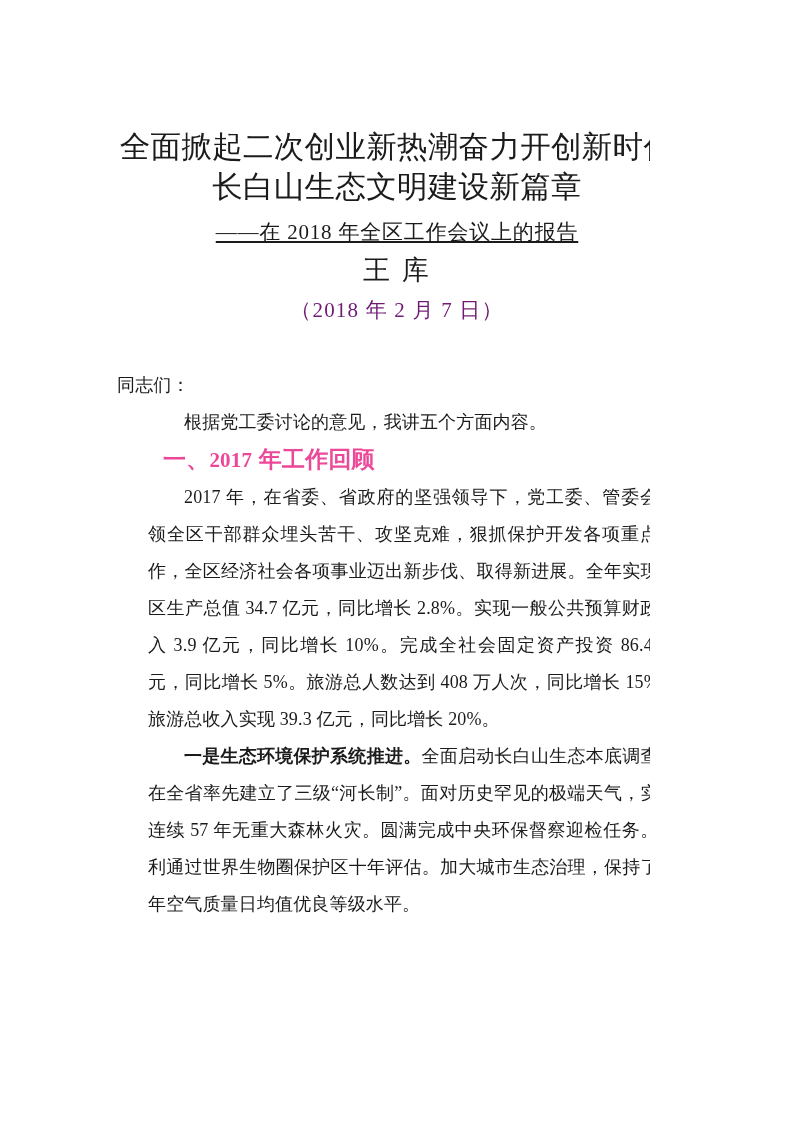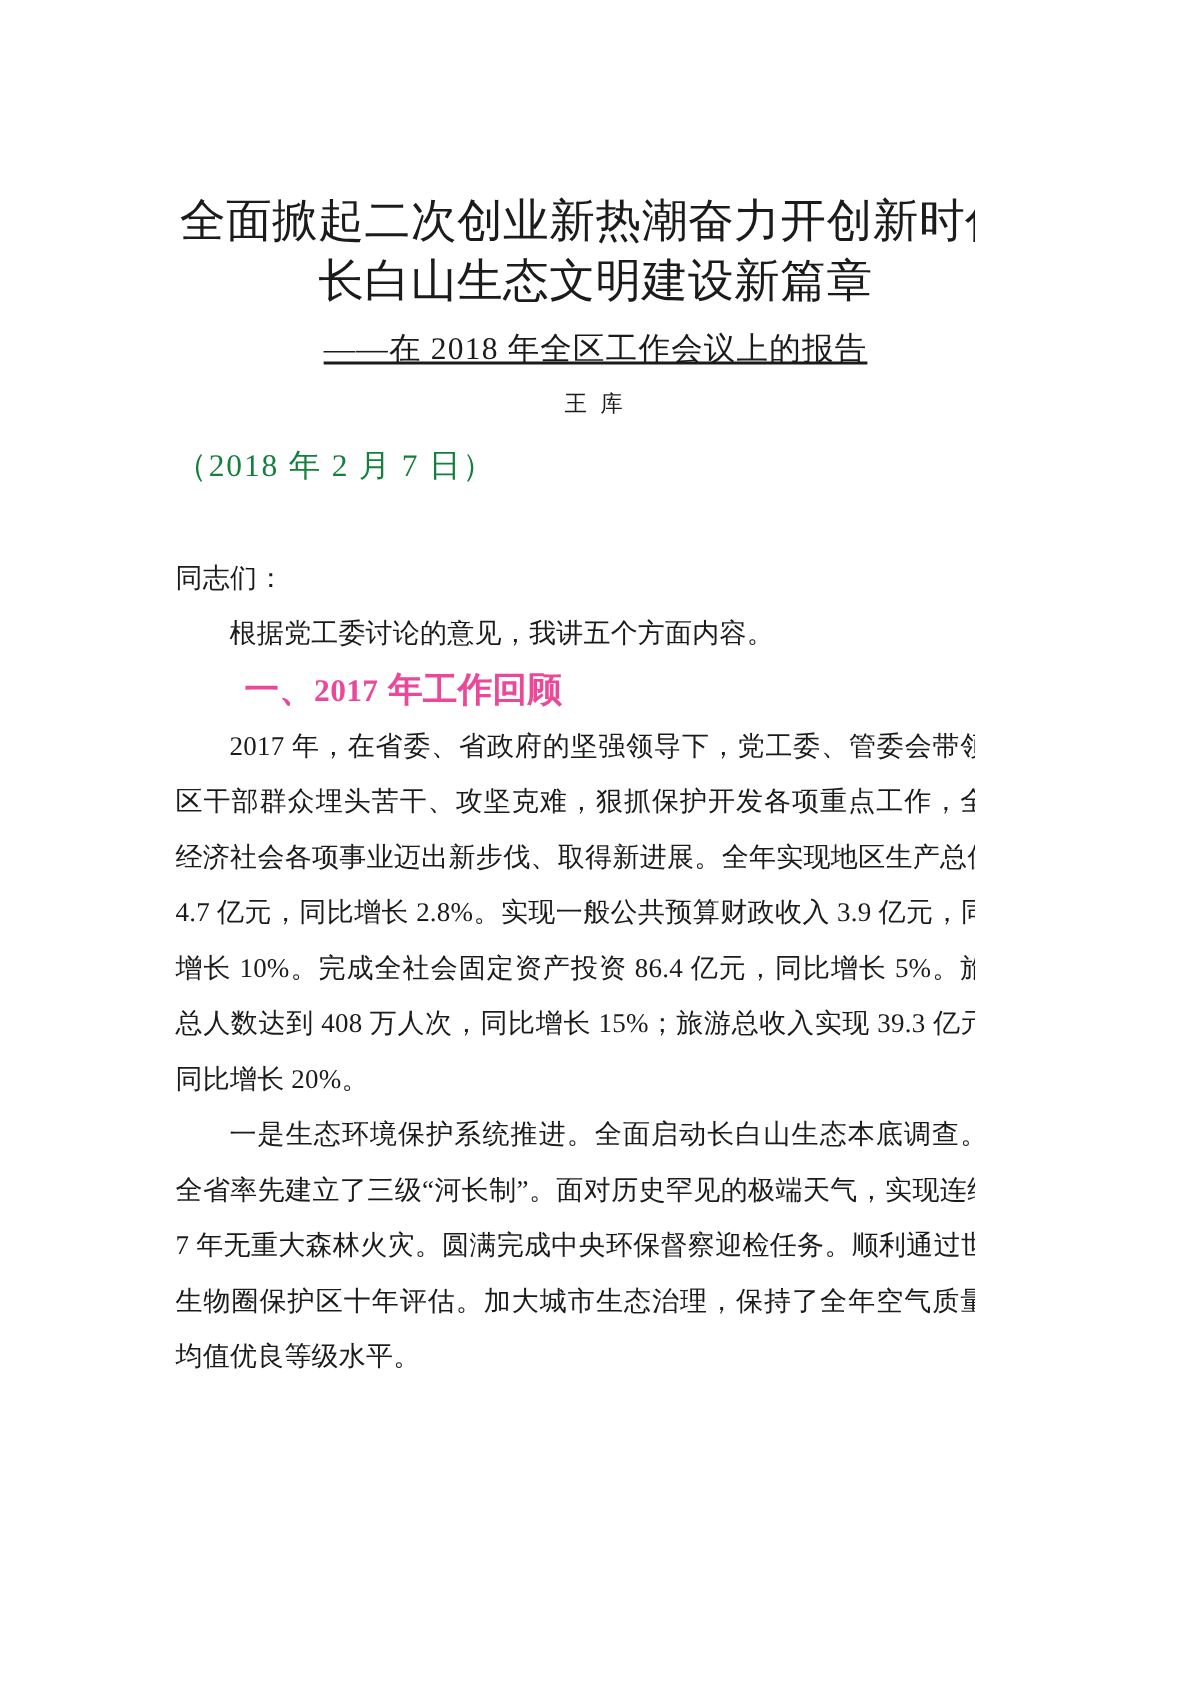--- a/index.html
+++ b/index.html
@@ -49,35 +49,35 @@
     padding: 0;
   }
 
   .subtitle-source {
     padding-top: 9px;
     text-decoration: underline;
   }
 
   .author-line {
     font-family: "Liberation Serif", "DejaVu Serif", serif;
-    font-size: 15px;
+    font-size: 27px;
     line-height: 34px;
     color: #1b1b1b;
     text-align: center;
     letter-spacing: 2.5px;
     margin: 0;
     padding-top: 4px;
   }
 
   .date-line {
     font-family: "Liberation Serif", "DejaVu Serif", serif;
     font-size: 21px;
     line-height: 34px;
-    color: #15803d;
-    text-align: left;
+    color: #701a75;
+    text-align: center;
     letter-spacing: 1.2px;
     margin: 0;
     padding-top: 6px;
   }
 
   
   .body-block {
     padding-top: 40px;
   }
 
@@ -92,41 +92,42 @@
     letter-spacing: 0.15px;
     word-break: break-all;
   }
 
   .para.salutation {
     text-indent: 0;
   }
 
   .para.indent {
     text-indent: 2em;
+    margin-left: 31px;
   }
 
   .section-heading {
     font-family: "Liberation Sans", "DejaVu Sans", sans-serif;
     font-size: 23px;
     line-height: 37px;
     font-weight: 700;
     color: #ec4899;
     margin: 0;
     text-indent: 2em;
     letter-spacing: 0.2px;
   }
 
   .section-heading .num {
     font-family: "Liberation Serif", "DejaVu Serif", serif;
     font-weight: 700;
     font-size: 21px;
   }
 
   .emph {
-    font-weight: 400;
+    font-weight: 700;
   }
 </style>
 </head>
 <body>
 
 <div class="page">
   <div class="content">
 
     <h1 class="doc-title">全面掀起二次创业新热潮奋力开创新时代长白山生态文明建设新篇章</h1>
 

